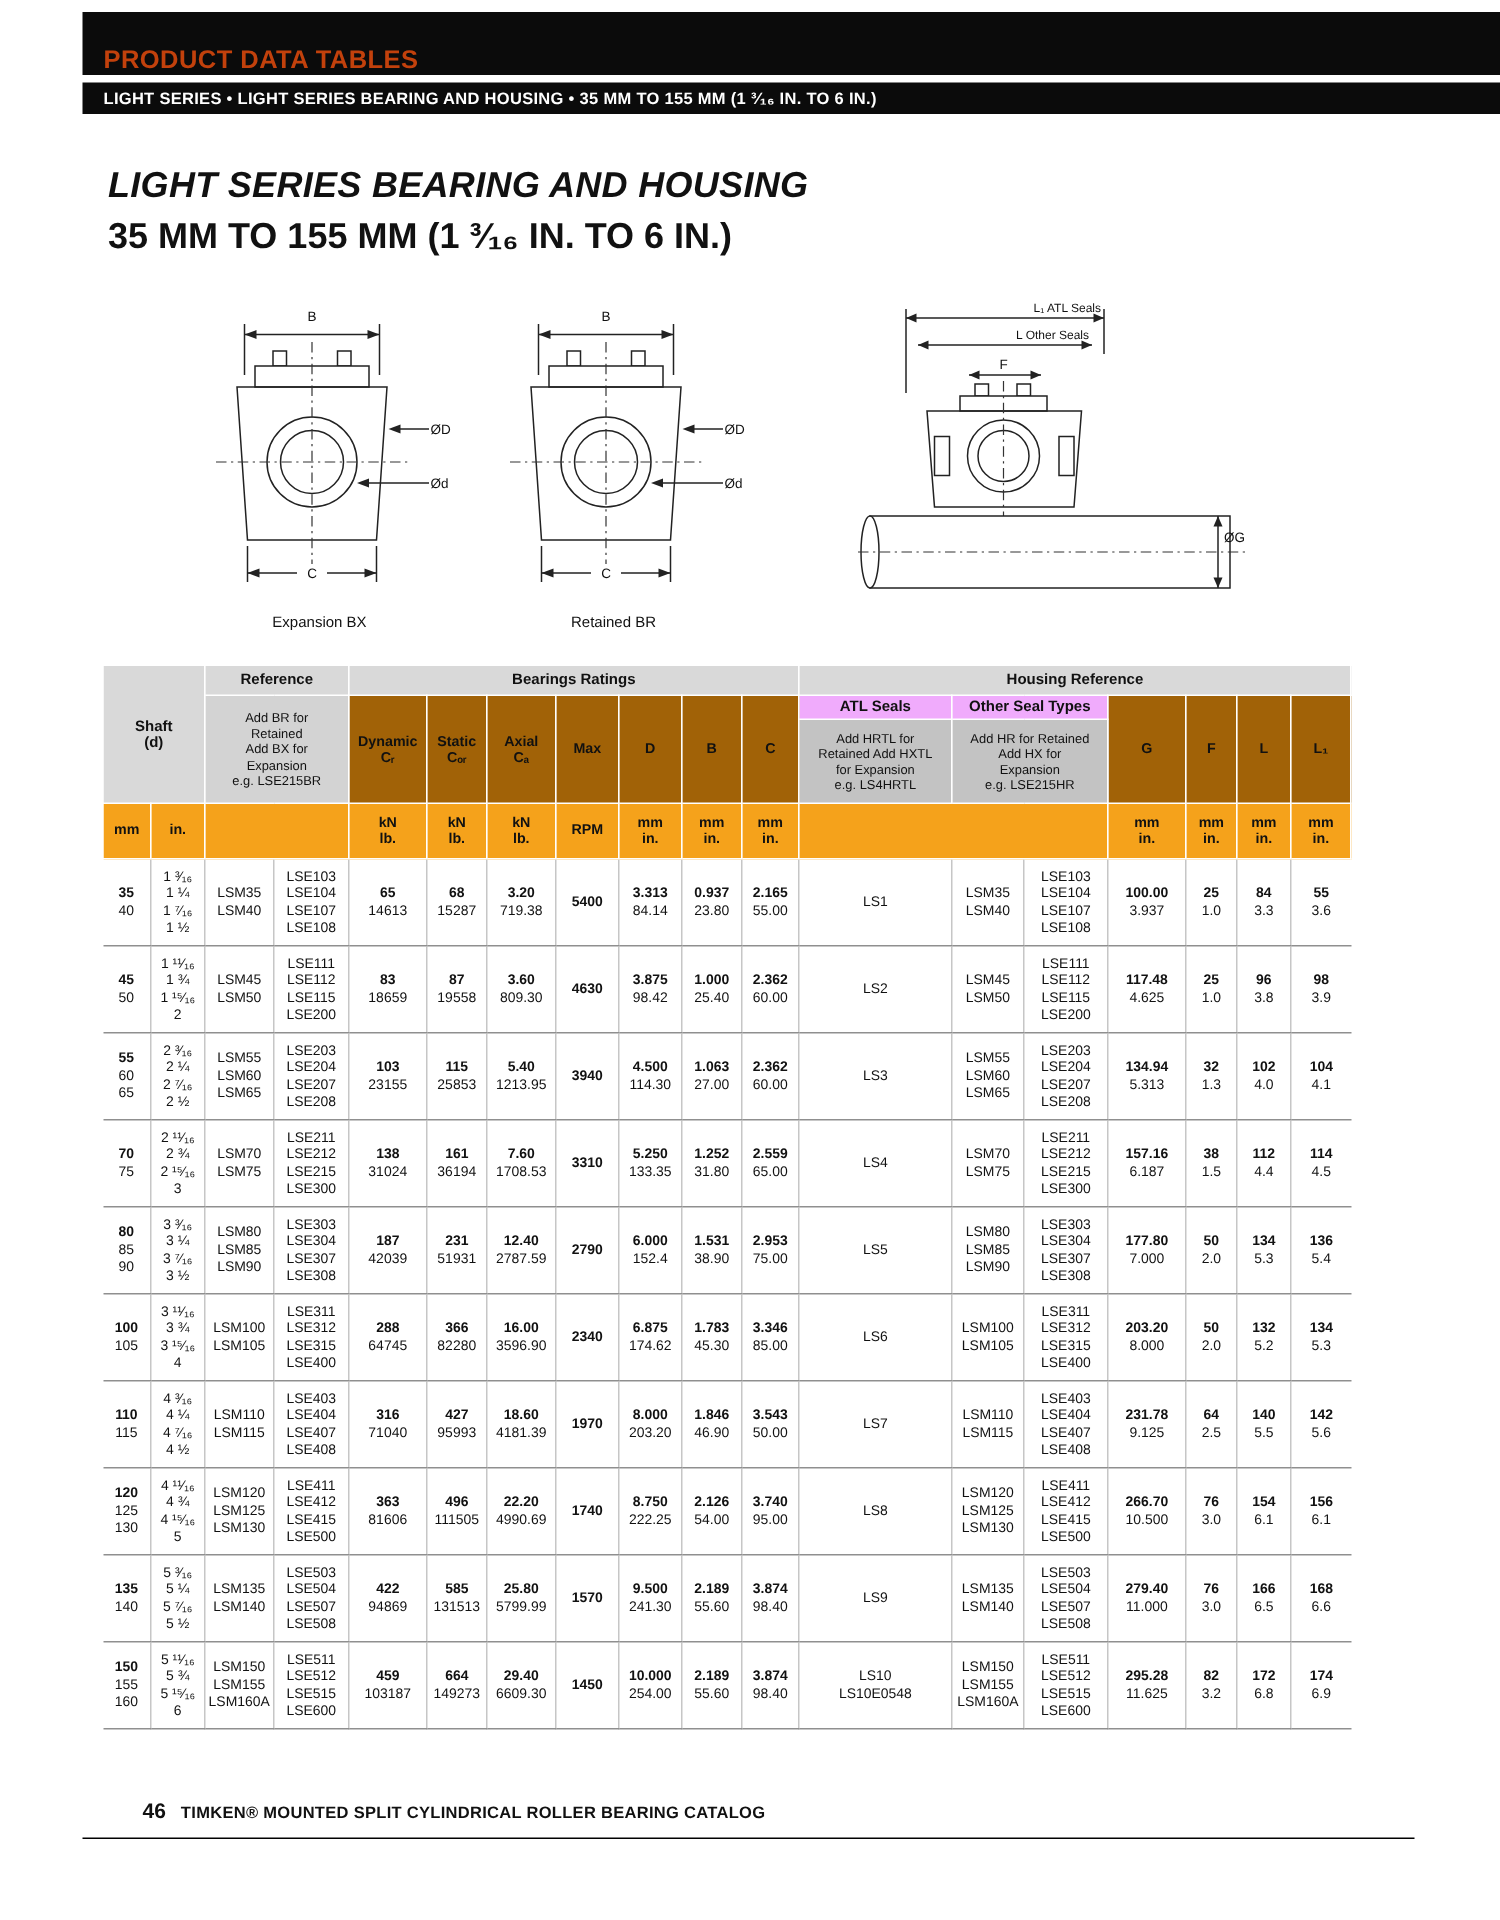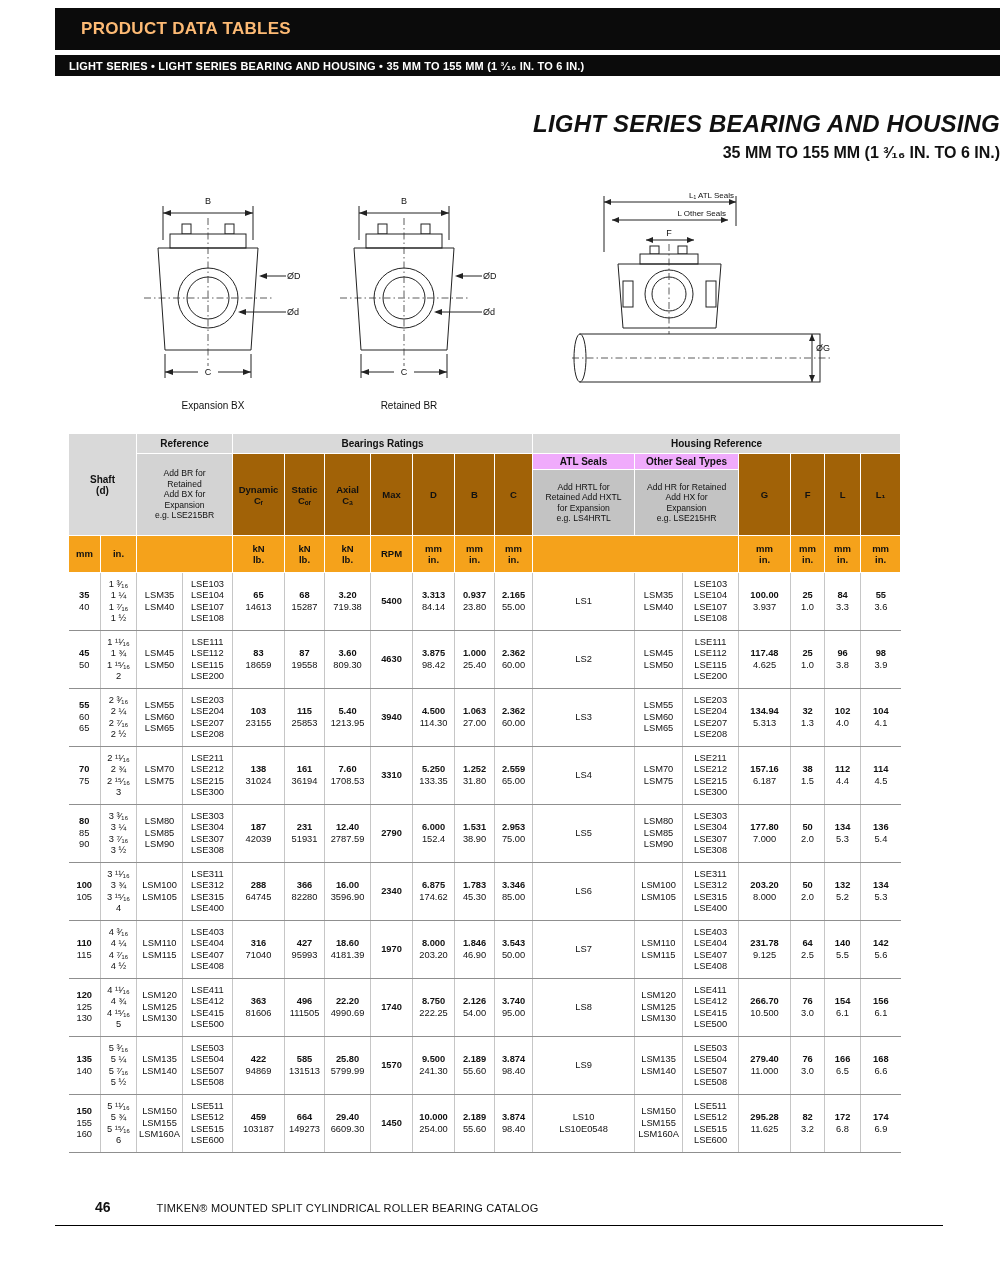--- a/index.html
+++ b/index.html
@@ -1,31 +1,31 @@
 <!DOCTYPE html>
 <html><head>
 <meta charset="utf-8">
 <style>
   * { margin:0; padding:0; box-sizing:border-box; }
   html,body { width:1000px; height:1280px; background:#ffffff;
     font-family:"Liberation Sans","DejaVu Sans",sans-serif; color:#111; }
   .page { position:relative; width:1000px; height:1280px; overflow:hidden; }
 
   
-  .bar1 { margin:8px 0 0 55px; height:42px; background:#0b0b0b; color:#fdba74;
-    display:flex; align-items:center; padding-left:26px;
+  .bar1 { margin:8px 0 0 55px; height:42px; background:#0b0b0b; color:#c2410c;
+    display:flex; align-items:flex-end; padding-left:14px;
     font-size:17px; font-weight:bold; letter-spacing:.3px; }
   .bar2 { margin:5px 0 0 55px; height:21px; background:#0b0b0b; color:#fff;
     display:flex; align-items:center; padding-left:14px;
     font-size:11px; font-weight:bold; letter-spacing:.2px; }
 
   
-  .titleblock { margin:34px 0 0 72px;text-align:right; }
+  .titleblock { margin:34px 0 0 72px; }
   .t1 { font-size:24px; font-weight:bold; font-style:italic; letter-spacing:.2px; }
-  .t2 { font-size:16px; font-weight:bold; margin-top:6px; }
+  .t2 { font-size:24px; font-weight:bold; margin-top:6px; }
 
   
   .diagrams { margin:26px 0 0 118px; display:flex; align-items:flex-start; }
   .fig { display:flex; flex-direction:column; align-items:center; }
   .fig-c { margin-left:62px; }
   .fig-b { margin-left:6px; }
   .caption { font-size:10px; margin-top:2px; color:#111; }
   svg line, svg polygon.ln, svg rect, svg circle, svg ellipse, svg polyline
     { stroke:#222; stroke-width:1; fill:none; }
   svg .fw { fill:#ffffff; }
@@ -39,34 +39,34 @@
   .tablewrap { margin:22px 0 0 68px; }
   table.spec { border-collapse:collapse; table-layout:fixed; width:832px; font-size:9.5px; }
   .spec th, .spec td { text-align:center; vertical-align:middle; padding:1px; }
   .hc { background:#d9d9d9; border:1px solid #ffffff; font-weight:bold; font-size:9.5px; }
   .hr1 .grp { height:20px; font-size:10px; }
   .shaft { font-size:10px; }
   .note { background:#d3d3d3; font-weight:normal; font-size:8.6px; line-height:10.5px; }
   .note div { white-space:nowrap; }
   .sub { background:#a16207; line-height:11px;margin-top:16px; }
   .seal { background:#f0abfc; height:16px; font-size:10px; }
-  .sealnote { background:#c3c3c3; font-weight:normal; font-size:8.6px; line-height:10.5px; height:66px; }
+  .sealnote { background:#c3c3c3; font-weight:normal; font-size:8.6px; line-height:10.5px; height:56px; }
   .uc { background:#f5a21b; border:1px solid #ffffff; height:37px;
     font-weight:bold; font-size:9.5px; line-height:11.5px; color:#111; }
   .spec tbody td { height:58px; border-right:1px solid #c6c6c6; border-bottom:1px solid #8f8f8f;
     line-height:11.5px; font-size:9.3px; }
   .spec tbody td:last-child { border-right:none; }
   .spec tbody td div { white-space:nowrap; }
   .bold { font-weight:bold; }
 
   
   .footer { margin:46px 0 0 55px; width:888px; border-bottom:1.5px solid #000;
     padding-bottom:10px; display:flex; align-items:baseline; }
   .pageno { font-size:14px; font-weight:bold; margin-right:10px;margin-left:40px; }
-  .foottext { font-size:11px; font-weight:normal; letter-spacing:.2px;margin-left:36px; }
+  .foottext { font-size:11px; font-weight:bold; letter-spacing:.2px; }
 </style>
 </head>
 <body>
 
 <div class="page">
 
   <div class="bar1">
     <span>PRODUCT DATA TABLES</span>
   </div>
   <div class="bar2">

